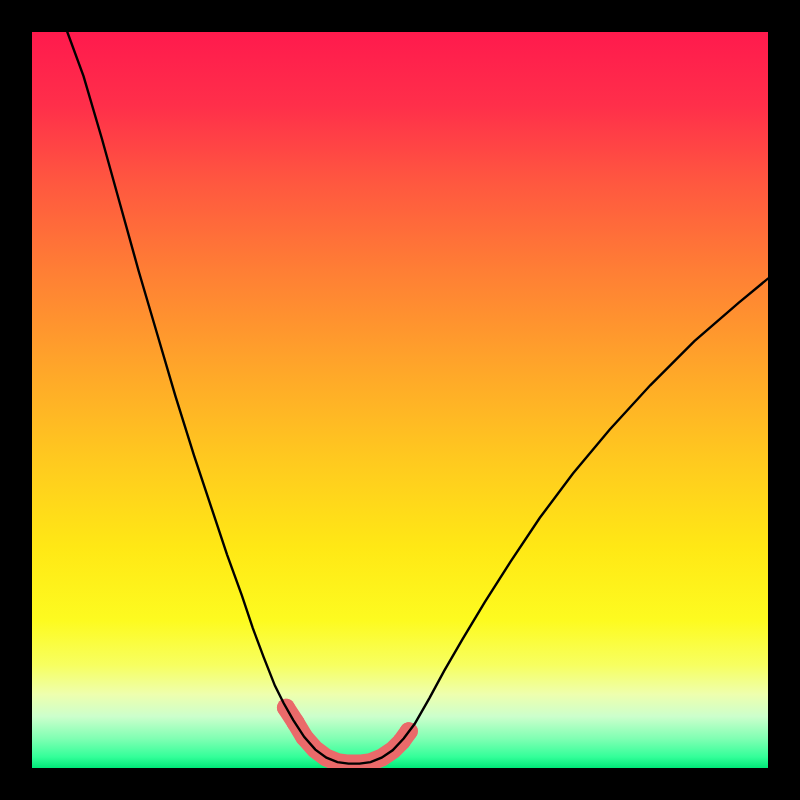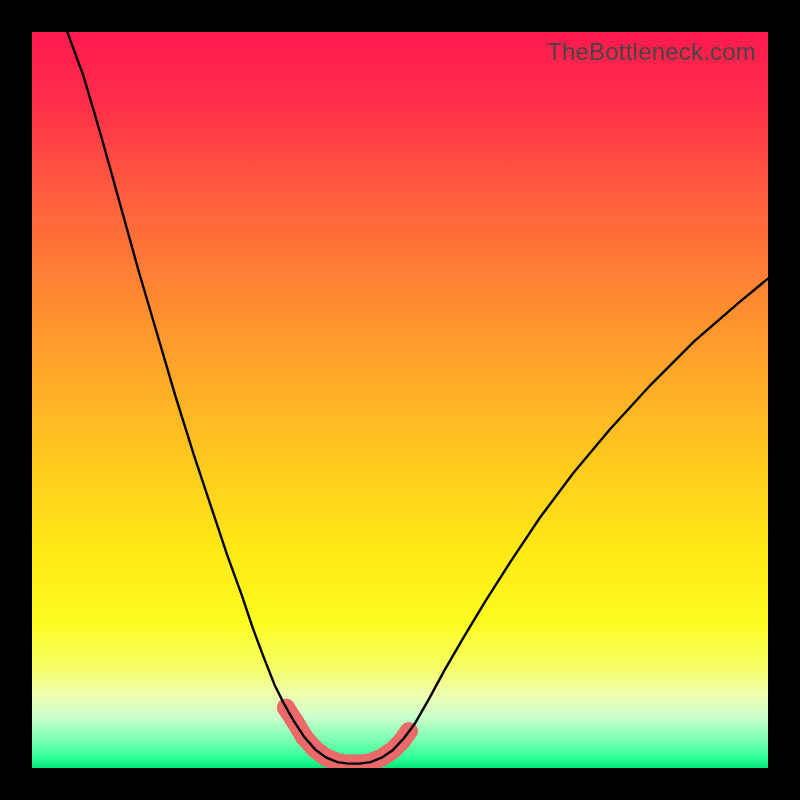--- a/index.html
+++ b/index.html
@@ -69,21 +69,20 @@
             <stop offset="90.00%" stop-color="#eeffae"></stop>
             <stop offset="93.00%" stop-color="#ccffcc"></stop>
             <stop offset="96.00%" stop-color="#80ffb3"></stop>
             <stop offset="98.50%" stop-color="#33ff99"></stop>
             <stop offset="100.00%" stop-color="#00e878"></stop>
           </linearGradient>
       </defs>
       <rect x="0" y="0" width="736" height="736" fill="url(#bg)"></rect>
     </svg>
 
-    <div class="watermark">TheBottleneck.com</div>
 
     <svg class="curve" viewBox="0 0 736 736" preserveAspectRatio="none">
       <g id="markers-group">
           <path d="M253.92 675.65 L263.49 690.37 L272.32 705.09 L283.36 717.60 L294.40 725.70 L305.44 730.11 L316.48 731.58 L327.52 731.58 L338.56 730.11 L349.60 725.70 L360.64 718.34 L369.47 709.50 L376.83 699.20" fill="none" stroke="#ea6a6a" stroke-width="18" stroke-linecap="round" stroke-linejoin="round"></path>
           <circle cx="253.92" cy="675.65" r="9" fill="#ea6a6a"></circle>
           <circle cx="263.49" cy="690.37" r="9" fill="#ea6a6a"></circle>
           <circle cx="272.32" cy="705.09" r="9" fill="#ea6a6a"></circle>
           <circle cx="369.47" cy="709.50" r="9" fill="#ea6a6a"></circle>
           <circle cx="376.83" cy="699.20" r="9" fill="#ea6a6a"></circle>
         </g>

